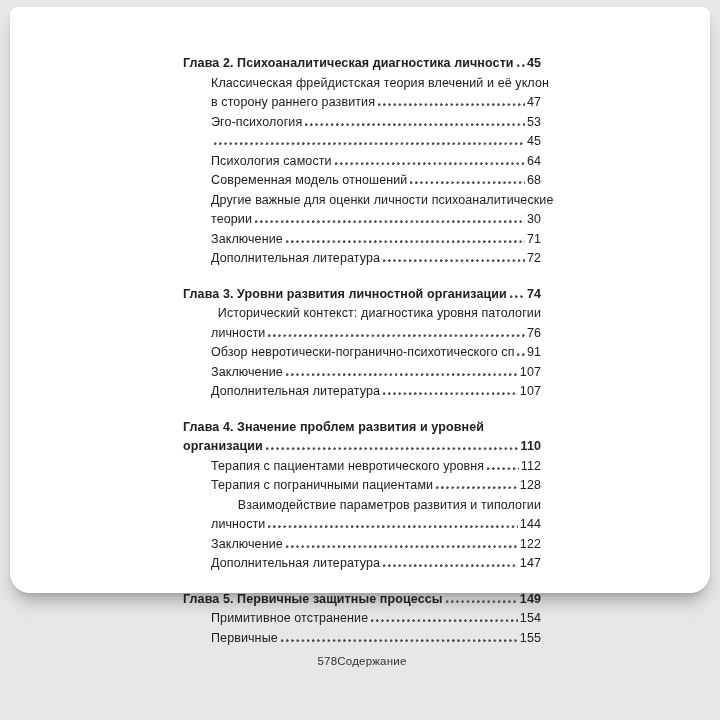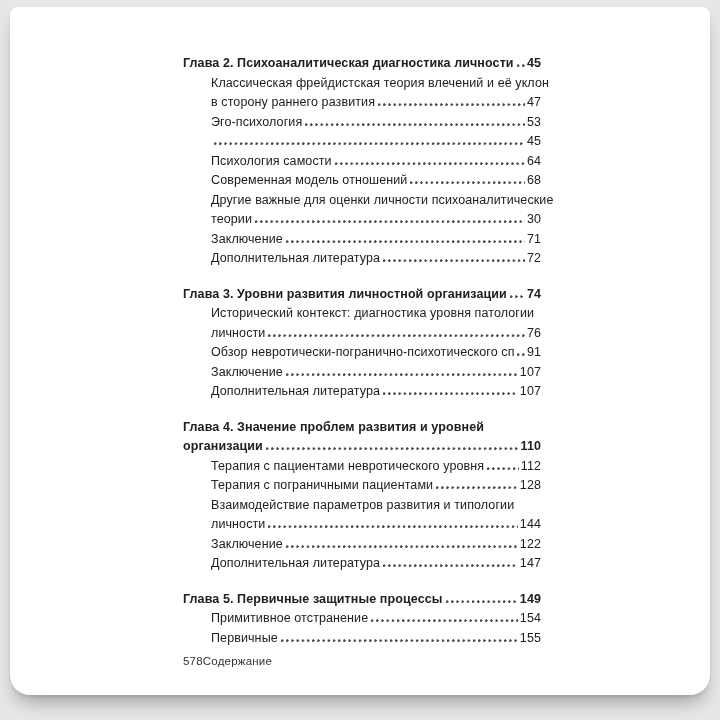--- a/index.html
+++ b/index.html
@@ -12,21 +12,21 @@
     position: relative;
     overflow: hidden;
     background: #e8e7e5;
     font-family: "Liberation Sans", "DejaVu Sans", sans-serif;
   }
   .page {
     position: absolute;
     left: 10px;
     top: 7px;
     width: 700px;
-    height: 688px;
+    height: 586px;
     background: #ffffff;
     border-radius: 8px 8px 20px 20px;
     box-shadow: 0 2px 3px rgba(0,0,0,0.07), 0 12px 18px -5px rgba(0,0,0,0.30);
   }
   .toc {
     position: absolute;
     left: 173px;
     top: 47px;
     width: 358px;
   }
@@ -40,20 +40,21 @@
     font-size: 12.5px;
     line-height: 19.5px;
     color: #21201e;
     letter-spacing: 0.1px;
   }
   .entry.heading {
     font-weight: bold;
   }
   .entry.item {
     padding-left: 28px;
+    text-align: right;
   }
   .entry-line {
     white-space: nowrap;
   }
   .entry-line.last {
     display: flex;
     align-items: baseline;
   }
   .entry-text {
     flex: 0 1 auto;
@@ -71,21 +72,21 @@
   }
   .pagenum {
     flex: 0 0 auto;
   }
   .footer {
     position: absolute;
     left: 173px;
     top: 648px;
     width: 358px;
     display: flex;
-    justify-content: flex-start;
+    justify-content: center;
     font-size: 11.5px;
     color: #33322f;
     letter-spacing: 0.2px;
   }
 </style>
 </head>
 <body>
 
 <div class="scene">
   <div class="page">

